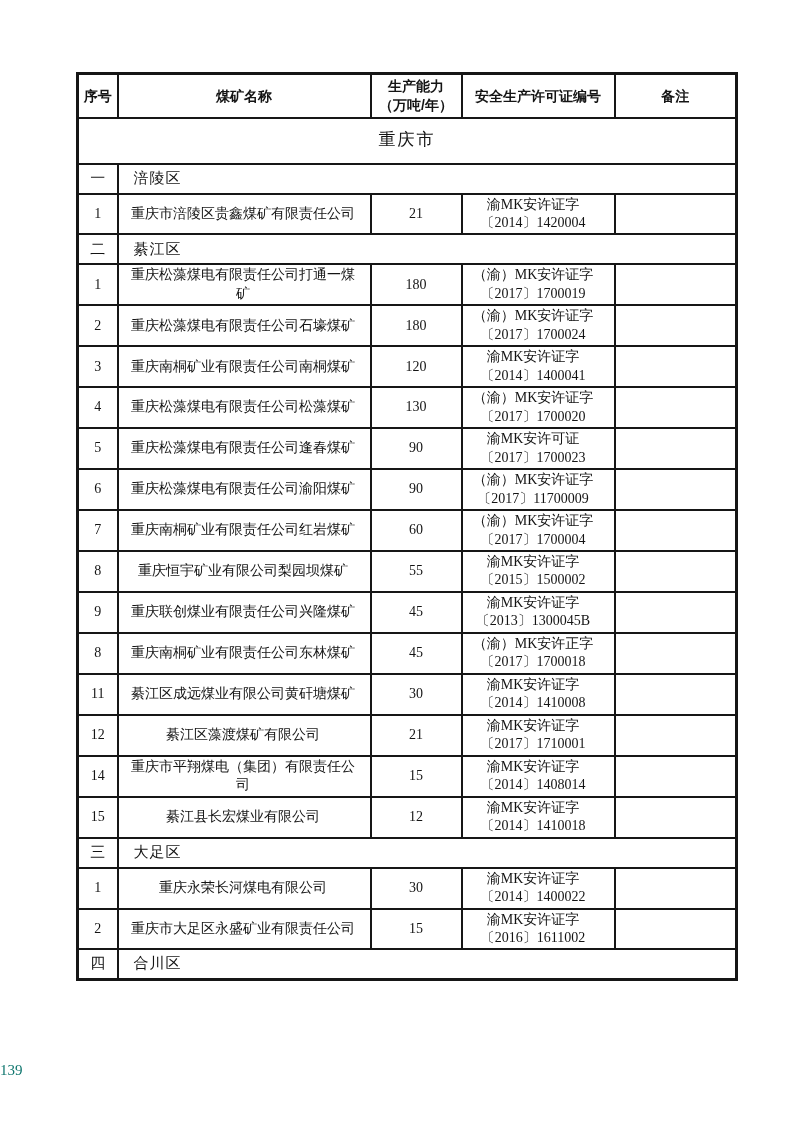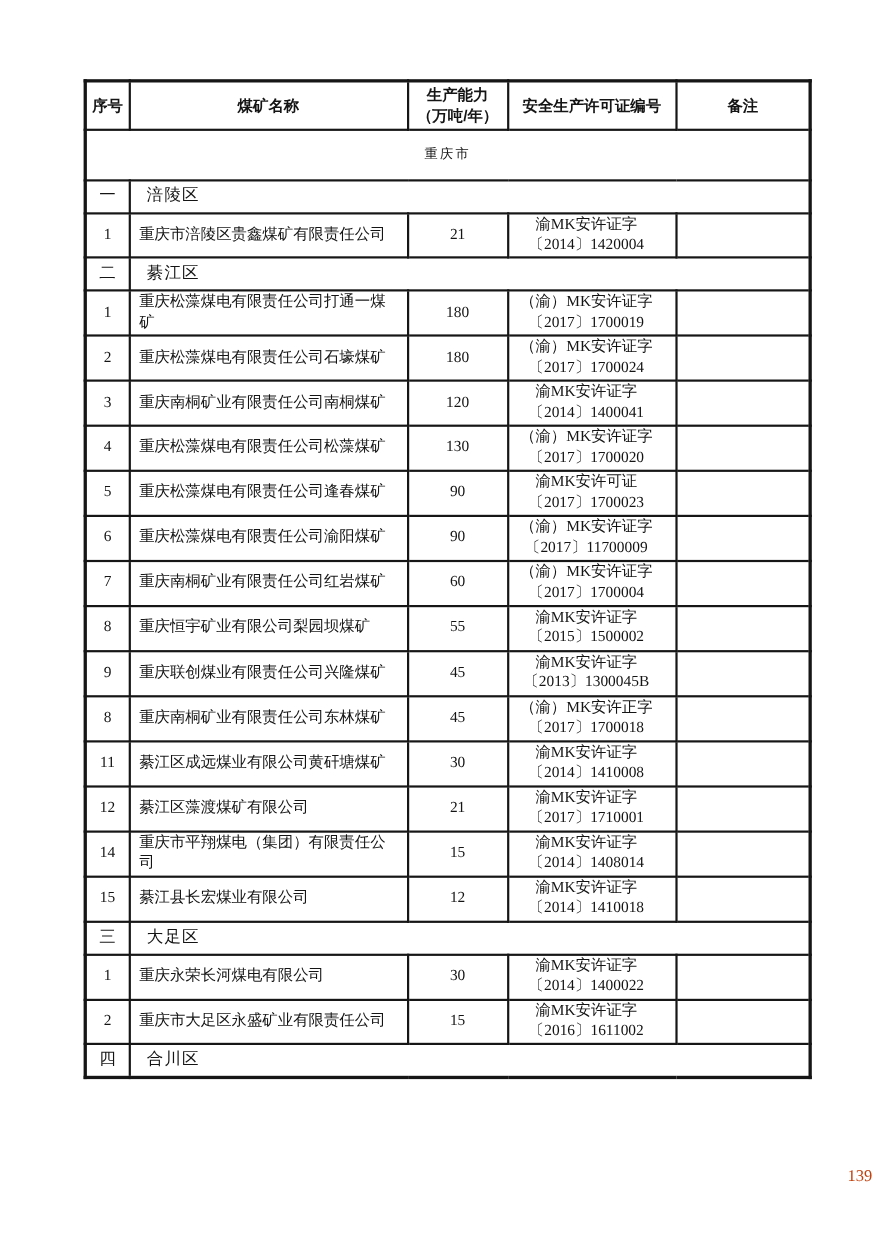--- a/index.html
+++ b/index.html
@@ -42,47 +42,47 @@
 
   thead th {
     font-family: "Liberation Sans", "DejaVu Sans", sans-serif;
     font-weight: bold;
     font-size: 14.5px;
     height: 44px;
     line-height: 1.25;
   }
   tr.city td {
     height: 46px;
-    font-size: 12px;
+    font-size: 17px;
     letter-spacing: 2px;
     font-weight: normal;
   }
   tr.section td {
     height: 30px;
     font-size: 15px;
   }
   tr.section td.c-section {
     text-align: left;
     padding-left: 15px;
     letter-spacing: 1px;
   }
   tr.data td { height: 38px; }
   td.c-name {
-    text-align: left;
+    text-align: center;
     padding-left: 8px;
     padding-right: 10px;
   }
   td.c-license { padding-left: 2px; padding-right: 12px; }
   .page-num {
     position: absolute;
     top: 1062px; left: 0;
     width: 793px;
-    text-align: right;
+    text-align: left;
     font-size: 15px;
-    color: #c2410c;
+    color: #0f766e;
   }
 </style>
 </head>
 <body>
 
 <div class="sheet">
   <table class="mine-table">
     <colgroup>
       <col class="w-seq">
       <col class="w-name">

